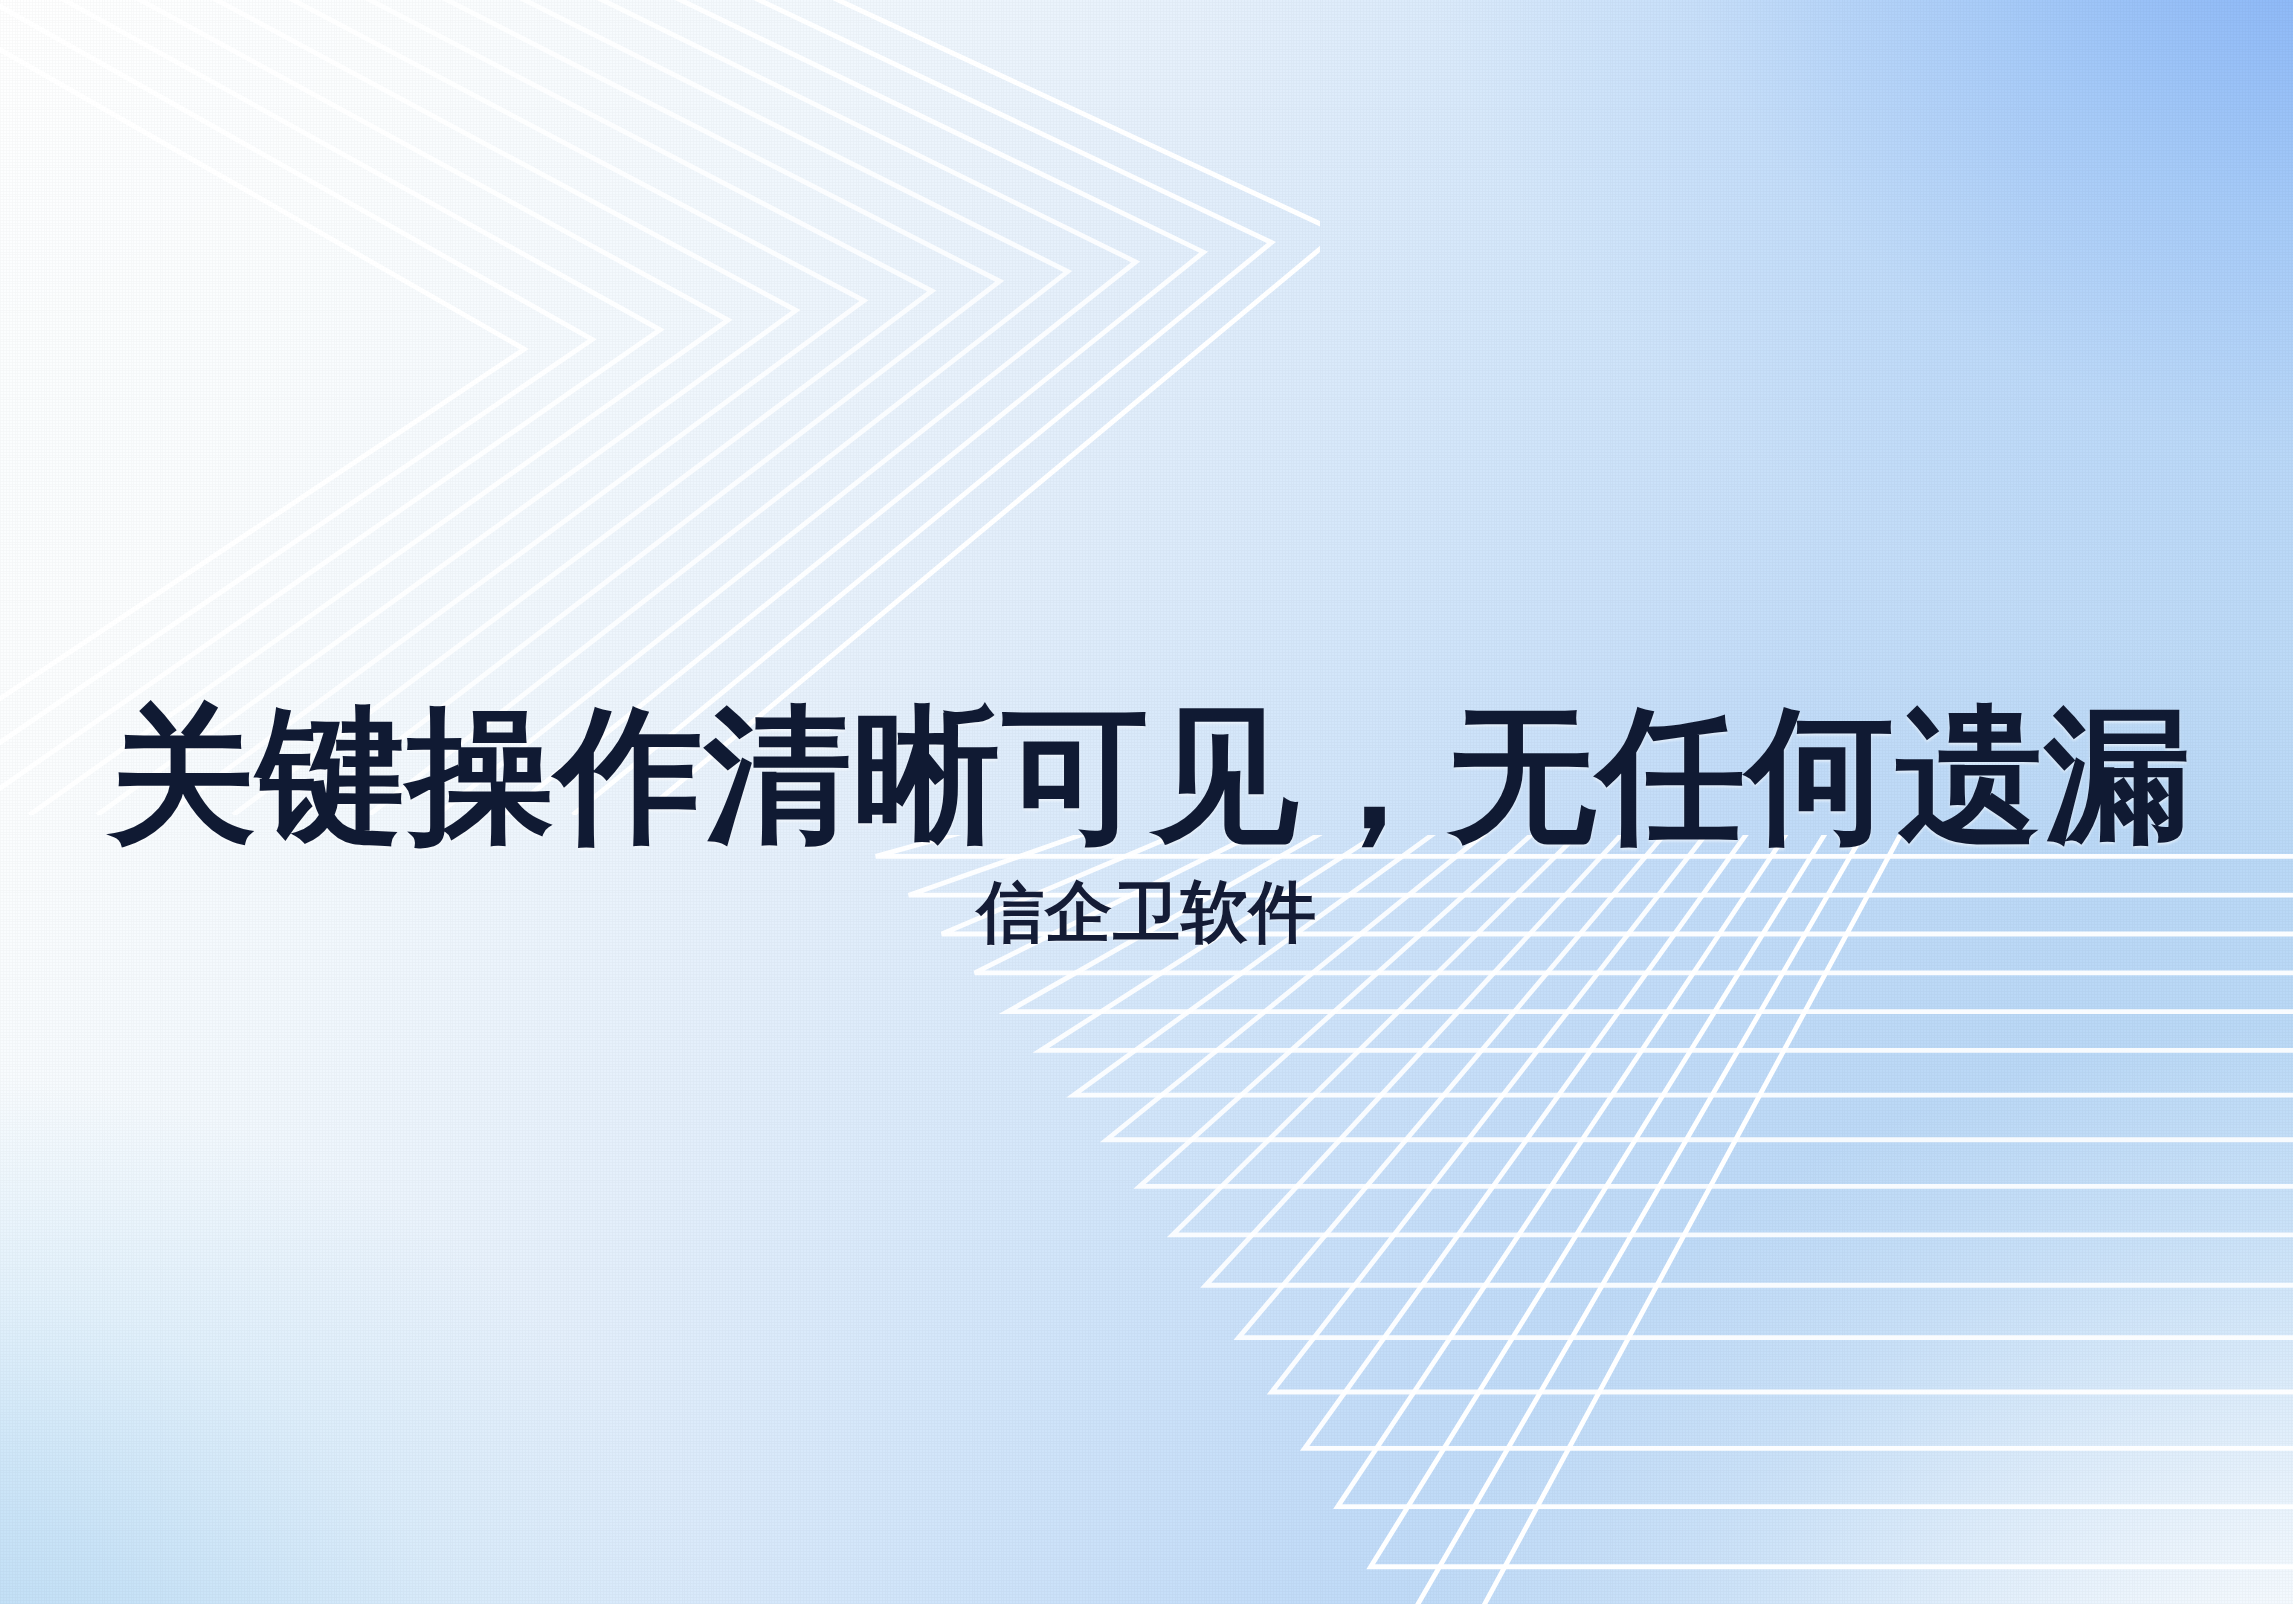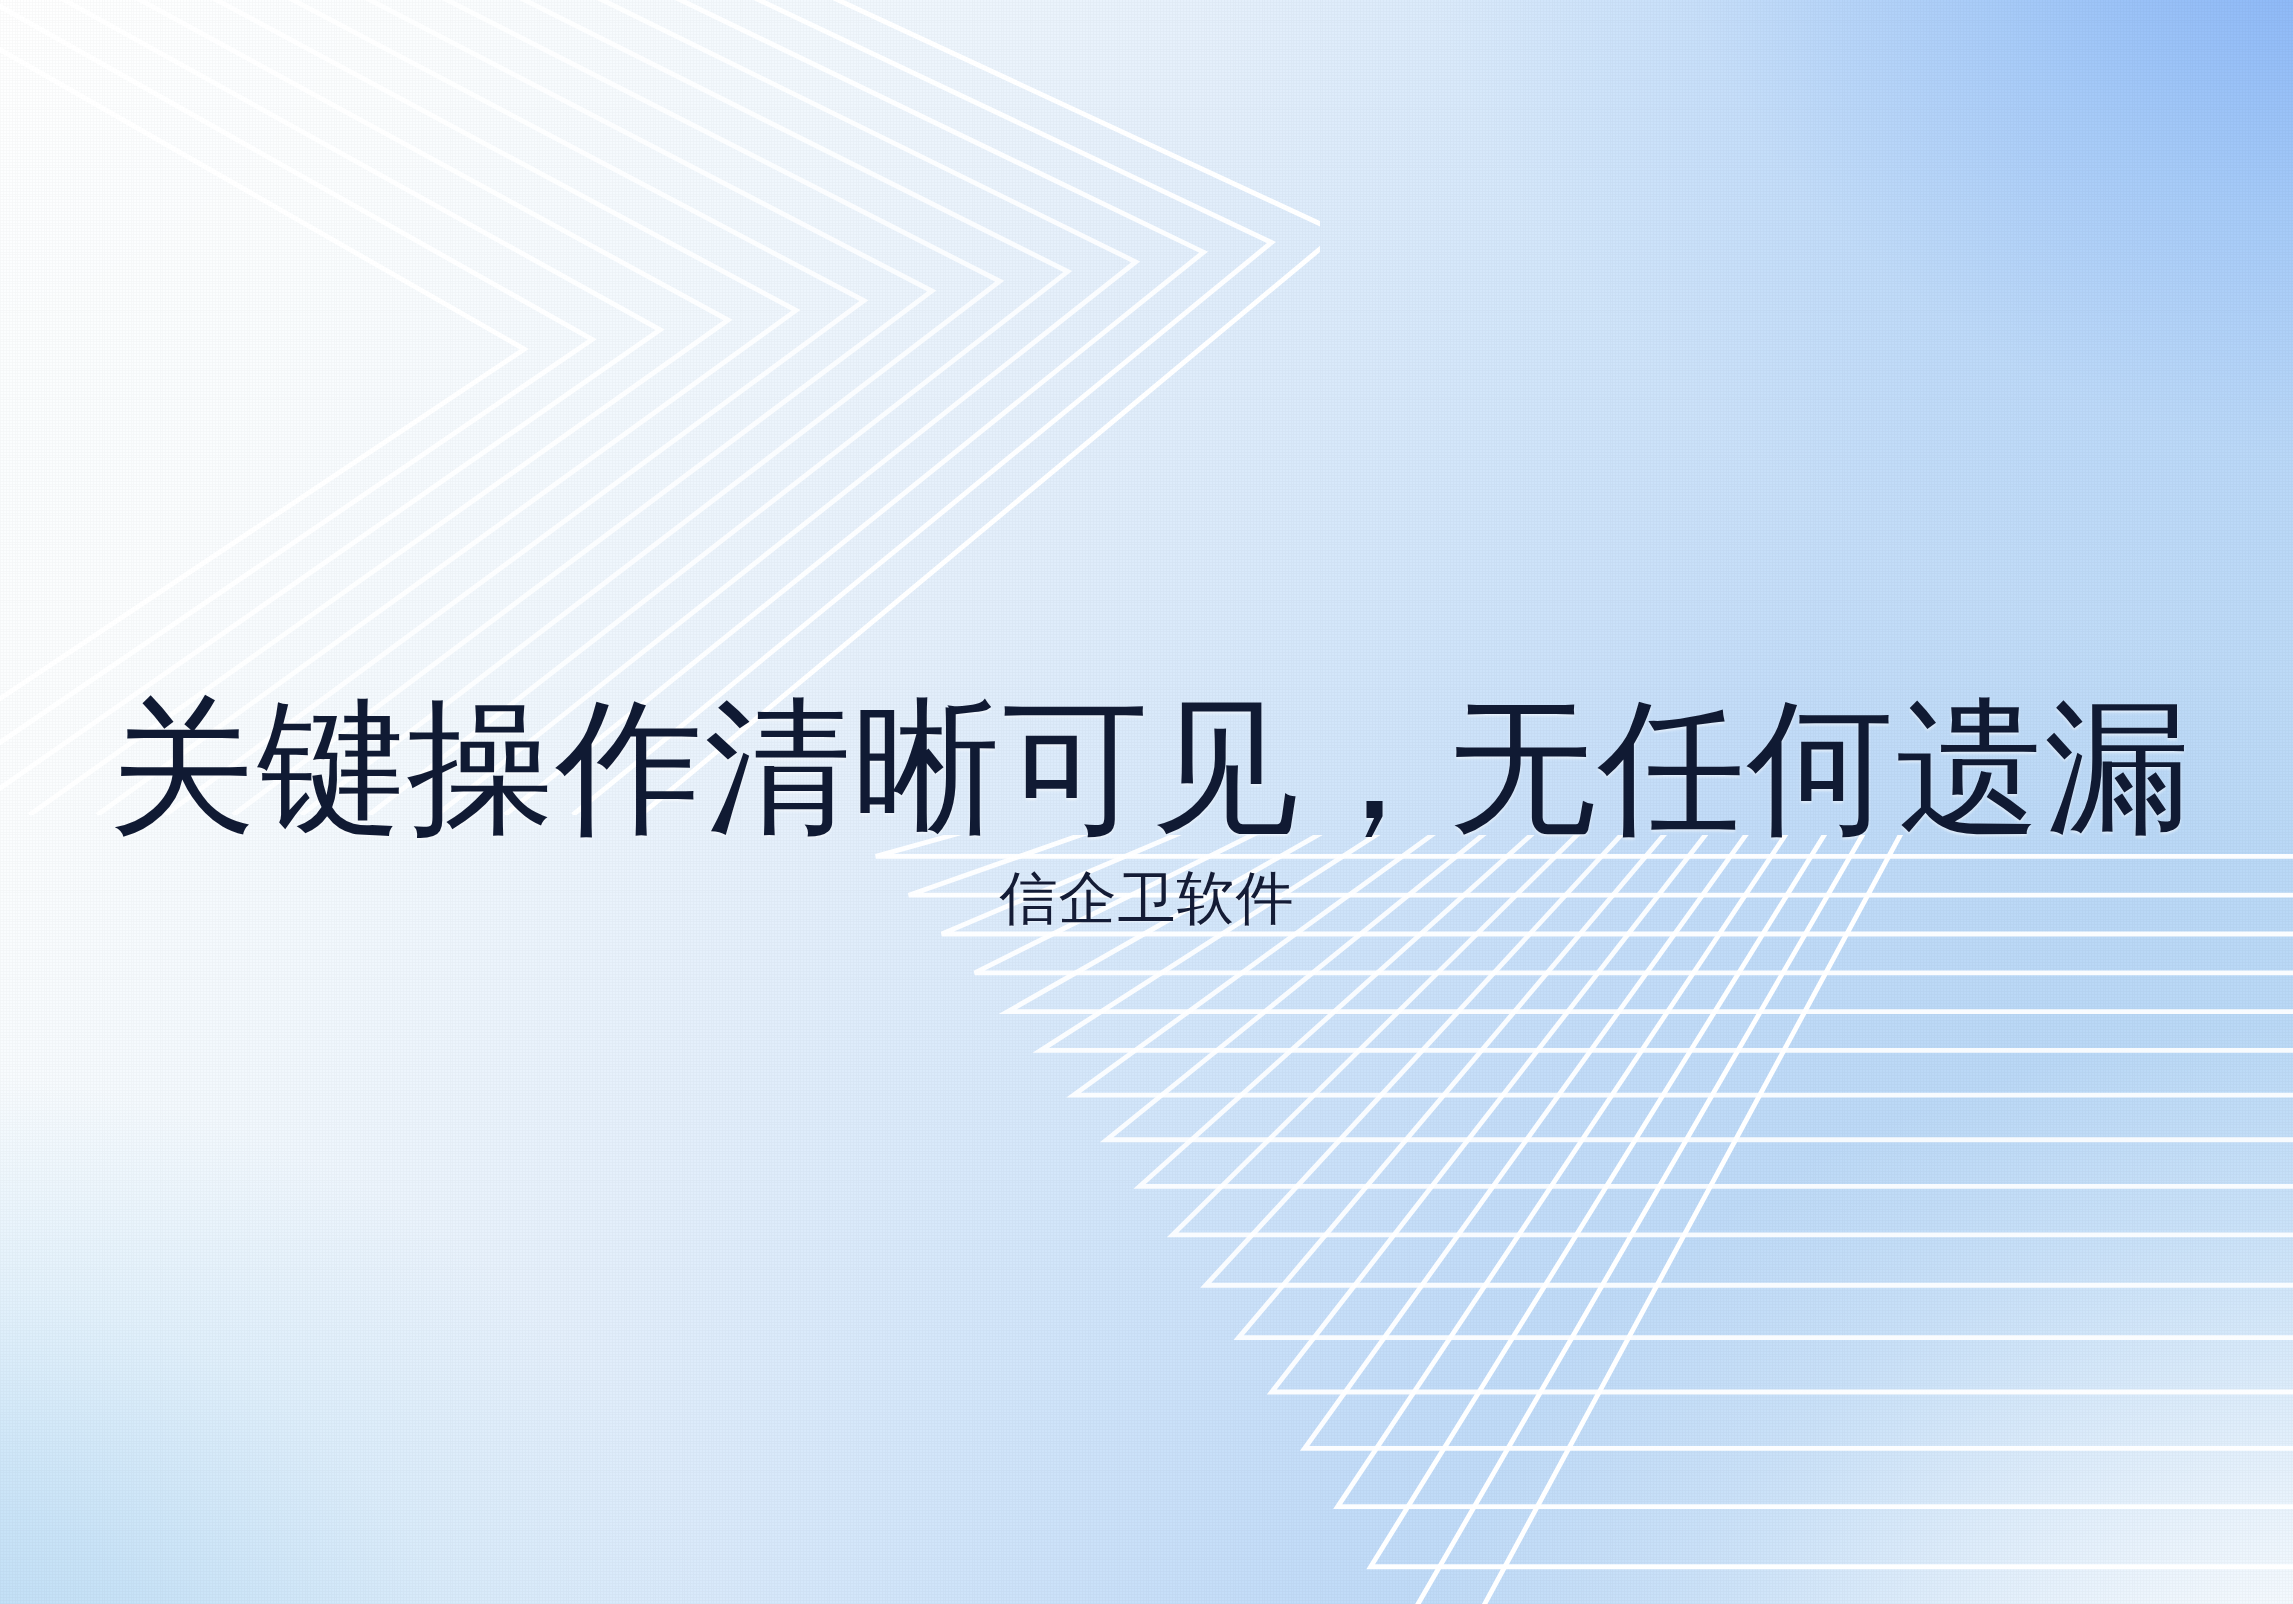--- a/index.html
+++ b/index.html
@@ -103,34 +103,34 @@
 
   
   #text-block {
     position: absolute;
     left: 0;
     top: 685px;
     width: 2294px;
     text-align: center;
   }
   #title {
-    margin: 0;
+    margin: 8px;
     font-size: 147px;
-    font-weight: 400;
+    font-weight: 700;
     letter-spacing: 1.9px;
     line-height: 1.12;
     color: #101a33;
     text-shadow: 0 1.9px 2.9px rgba(255,255,255,0.55);
     white-space: nowrap;
     padding-left: 8px;
   }
   #subtitle {
     margin: 15.5px 0 0 0;
-    font-size: 58px;
-    font-weight: 400;
+    font-size: 67px;
+    font-weight: 700;
     letter-spacing: 1px;
     line-height: 1.15;
     color: #141c36;
     text-shadow: 0 1px 1.9px rgba(255,255,255,0.5);
     white-space: nowrap;
   }
 </style>
 </head>
 <body>
 

